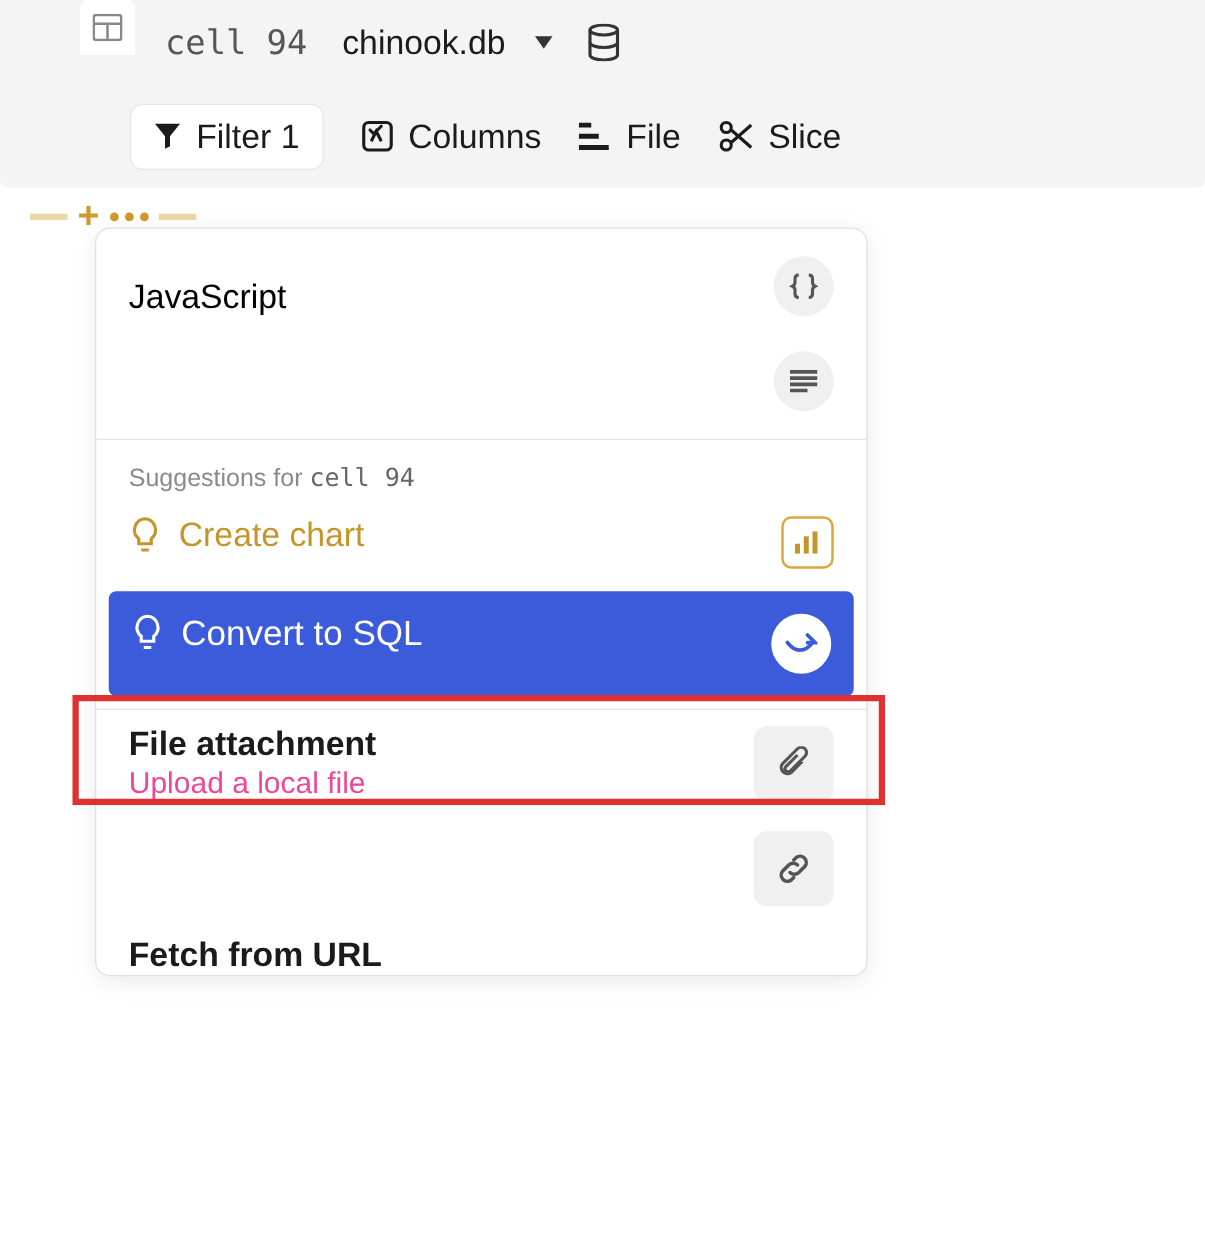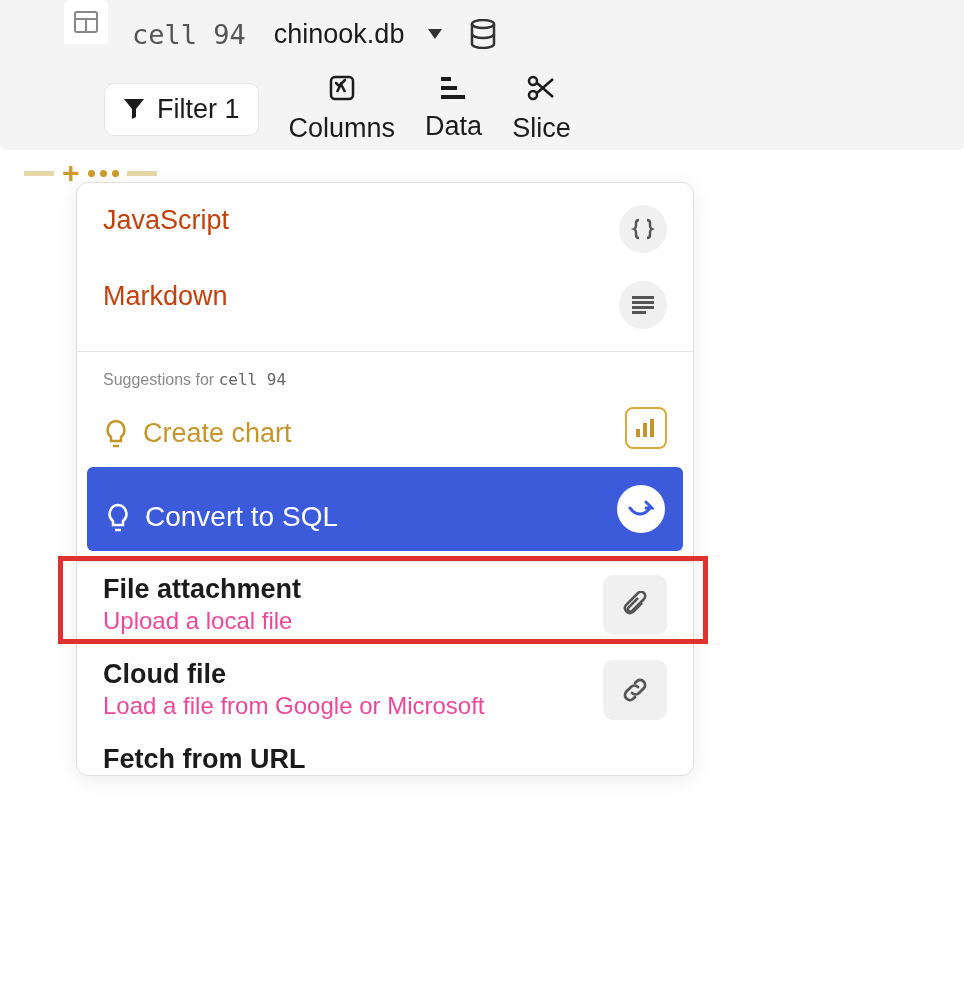--- a/index.html
+++ b/index.html
@@ -68,21 +68,20 @@
     display:flex; align-items:center; gap:12px;
     background:#fff;
     padding:10px 18px;
     border-radius:10px;
     border:1px solid #e5e5e5;
     cursor:pointer;
   }
   .tool-item {
     display:flex; align-items:center; gap:12px;
     cursor:pointer;
-    flex-direction:column;
   }
   .save-btn {
     margin-left:auto; margin-right:20px;
     background:#fff;
     color:#b8b8b8;
     padding:10px 22px;
     border-radius:10px;
     border:1px solid #eee;
   }
 
@@ -106,66 +105,66 @@
     background:#fff;
     border:1px solid #e0e0e0;
     border-radius:12px;
     box-shadow:0 4px 20px rgba(0,0,0,.08);
     overflow:hidden;
   }
   .panel-section {
     padding:8px 0;
   }
   .panel-row {
-    display:flex; align-items:flex-start;
+    display:flex; align-items:flex-end;
     padding:14px 26px;
     font-size:27px;
-    color:#c2410c;
+    color:#000000;
     cursor:pointer;
   }
   .panel-row .icon-badge {
     margin-left:auto;
     width:48px; height:48px;
     border-radius:50%;
     background:#f0f0f0;
     display:flex; align-items:center; justify-content:center;
     color:#555;
   }
   .panel-divider { height:1px; background:#e5e5e5; }
   .panel-heading {
     padding:18px 26px 6px;
-    font-size:16px;
+    font-size:20px;
     color:#8a8a8a;
   }
   .panel-heading .mono {
     font-family: ui-monospace, SFMono-Regular, Menlo, monospace;
     color:#666;
   }
   .suggest-row {
-    display:flex; align-items:flex-end;
+    display:flex; align-items:flex-start;
     padding:12px 26px;
     font-size:27px;
     color:#c6952a;
     cursor:pointer;
     gap:14px;
   }
   .suggest-row .end-badge {
     margin-left:auto;
     width:42px;height:42px;
     border-radius:8px;
     border:2px solid #d9a93c;
     display:flex;align-items:center;justify-content:center;
     color:#c6952a;
   }
 
   .highlight-row {
     margin:6px 10px;
     background:#3b5bdb;
     border-radius:6px;
-    display:flex;align-items:flex-end;
+    display:flex;align-items:flex-start;
     padding:18px 18px;
     font-size:28px;
     color:#fff;
     gap:14px;
     cursor:pointer;
   }
   .highlight-row .end-circle {
     margin-left:auto;
     width:48px;height:48px;border-radius:50%;
     background:#fff;
@@ -233,21 +232,21 @@
         <path d="M7 8l3 3 6-6" stroke-linecap="round"></path>
       </svg>
     <span>Columns</span>
   </div>
   <div class="tool-item">
     <svg width="26" height="22" viewBox="0 0 26 22" fill="#1b1b1b">
         <rect x="0" y="0" width="10" height="4"></rect>
         <rect x="0" y="9" width="16" height="4"></rect>
         <rect x="0" y="18" width="24" height="4"></rect>
       </svg>
-    <span>Data</span>
+    <span>File</span>
   </div>
   <div class="tool-item">
     <svg width="28" height="26" viewBox="0 0 28 26" fill="none" stroke="#1b1b1b" stroke-width="2.5">
         <circle cx="6" cy="6" r="4"></circle>
         <circle cx="6" cy="20" r="4"></circle>
         <line x1="26" y1="4" x2="10" y2="18"></line>
         <line x1="26" y1="22" x2="10" y2="8"></line>
       </svg>
     <span>Slice</span>
   </div>
@@ -269,21 +268,20 @@
     <div class="panel-row">
       <span>JavaScript</span>
       <span class="icon-badge">
         <svg width="24" height="24" viewBox="0 0 24 24" fill="none" stroke="#555" stroke-width="2.5">
             <path d="M8 3c-2 0-3 1-3 3v3c0 2-2 3-2 3s2 1 2 3v3c0 2 1 3 3 3"></path>
             <path d="M16 3c2 0 3 1 3 3v3c0 2 2 3 2 3s-2 1-2 3v3c0 2-1 3-3 3"></path>
           </svg>
       </span>
     </div>
     <div class="panel-row">
-      <span>Markdown</span>
       <span class="icon-badge">
         <svg width="22" height="18" viewBox="0 0 22 18" fill="#555">
             <rect y="0" width="22" height="3"></rect>
             <rect y="5" width="22" height="3"></rect>
             <rect y="10" width="22" height="3"></rect>
             <rect y="15" width="14" height="3"></rect>
           </svg>
       </span>
     </div>
   </div>
@@ -332,24 +330,20 @@
       <span class="subtitle">Upload a local file</span>
     </div>
     <span class="end-badge-sq">
       <svg width="26" height="28" viewBox="0 0 26 28" fill="none" stroke="#555" stroke-width="2.5">
           <path d="M20 12l-9 9a5 5 0 0 1-7-7L16 2a4 4 0 0 1 6 6L10 20a2.5 2.5 0 0 1-3.5-3.5L16 7"></path>
         </svg>
     </span>
   </div>
 
   <div class="data-row">
-    <div class="titles">
-      <span class="title">Cloud file</span>
-      <span class="subtitle">Load a file from Google or Microsoft</span>
-    </div>
     <span class="end-badge-sq">
       <svg width="28" height="28" viewBox="0 0 28 28" fill="none" stroke="#555" stroke-width="2.8" stroke-linecap="round">
           <path d="M11 17a5 5 0 0 0 7 0l5-5a5 5 0 0 0-7-7l-2 2"></path>
           <path d="M17 11a5 5 0 0 0-7 0l-5 5a5 5 0 0 0 7 7l2-2"></path>
         </svg>
     </span>
   </div>
 
   <div class="data-row" style="padding-bottom:0">
     <div class="titles">

